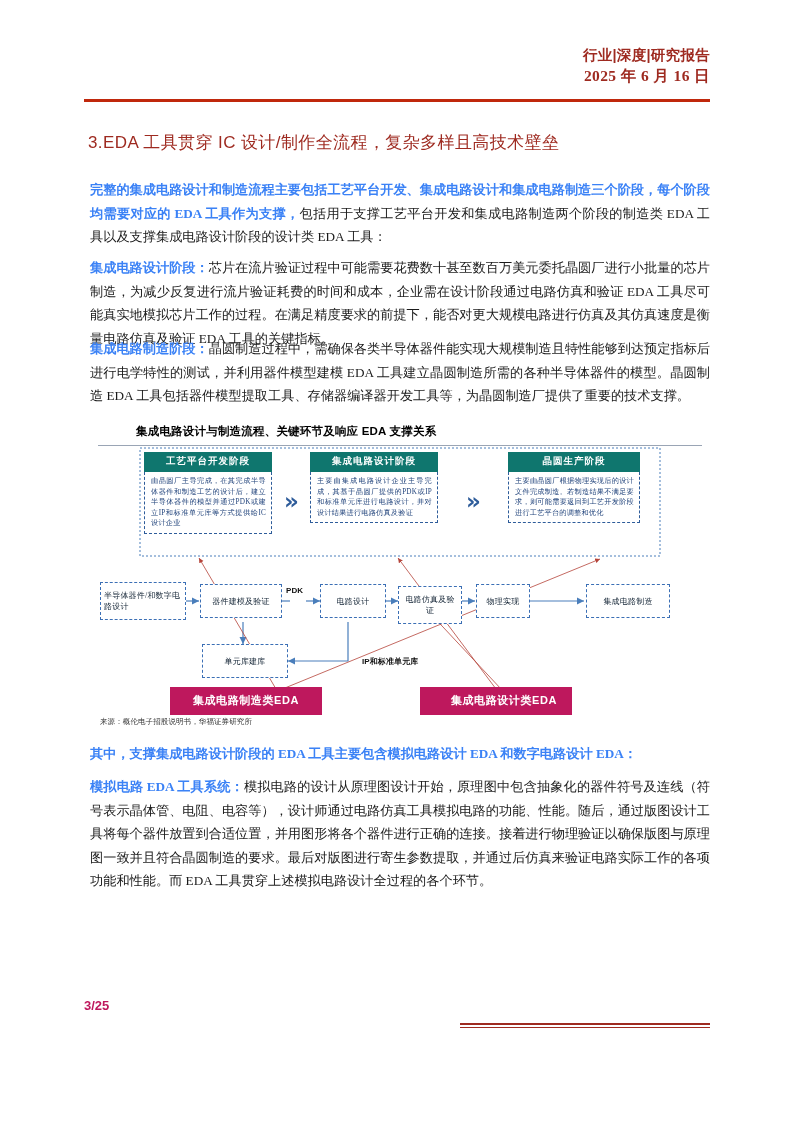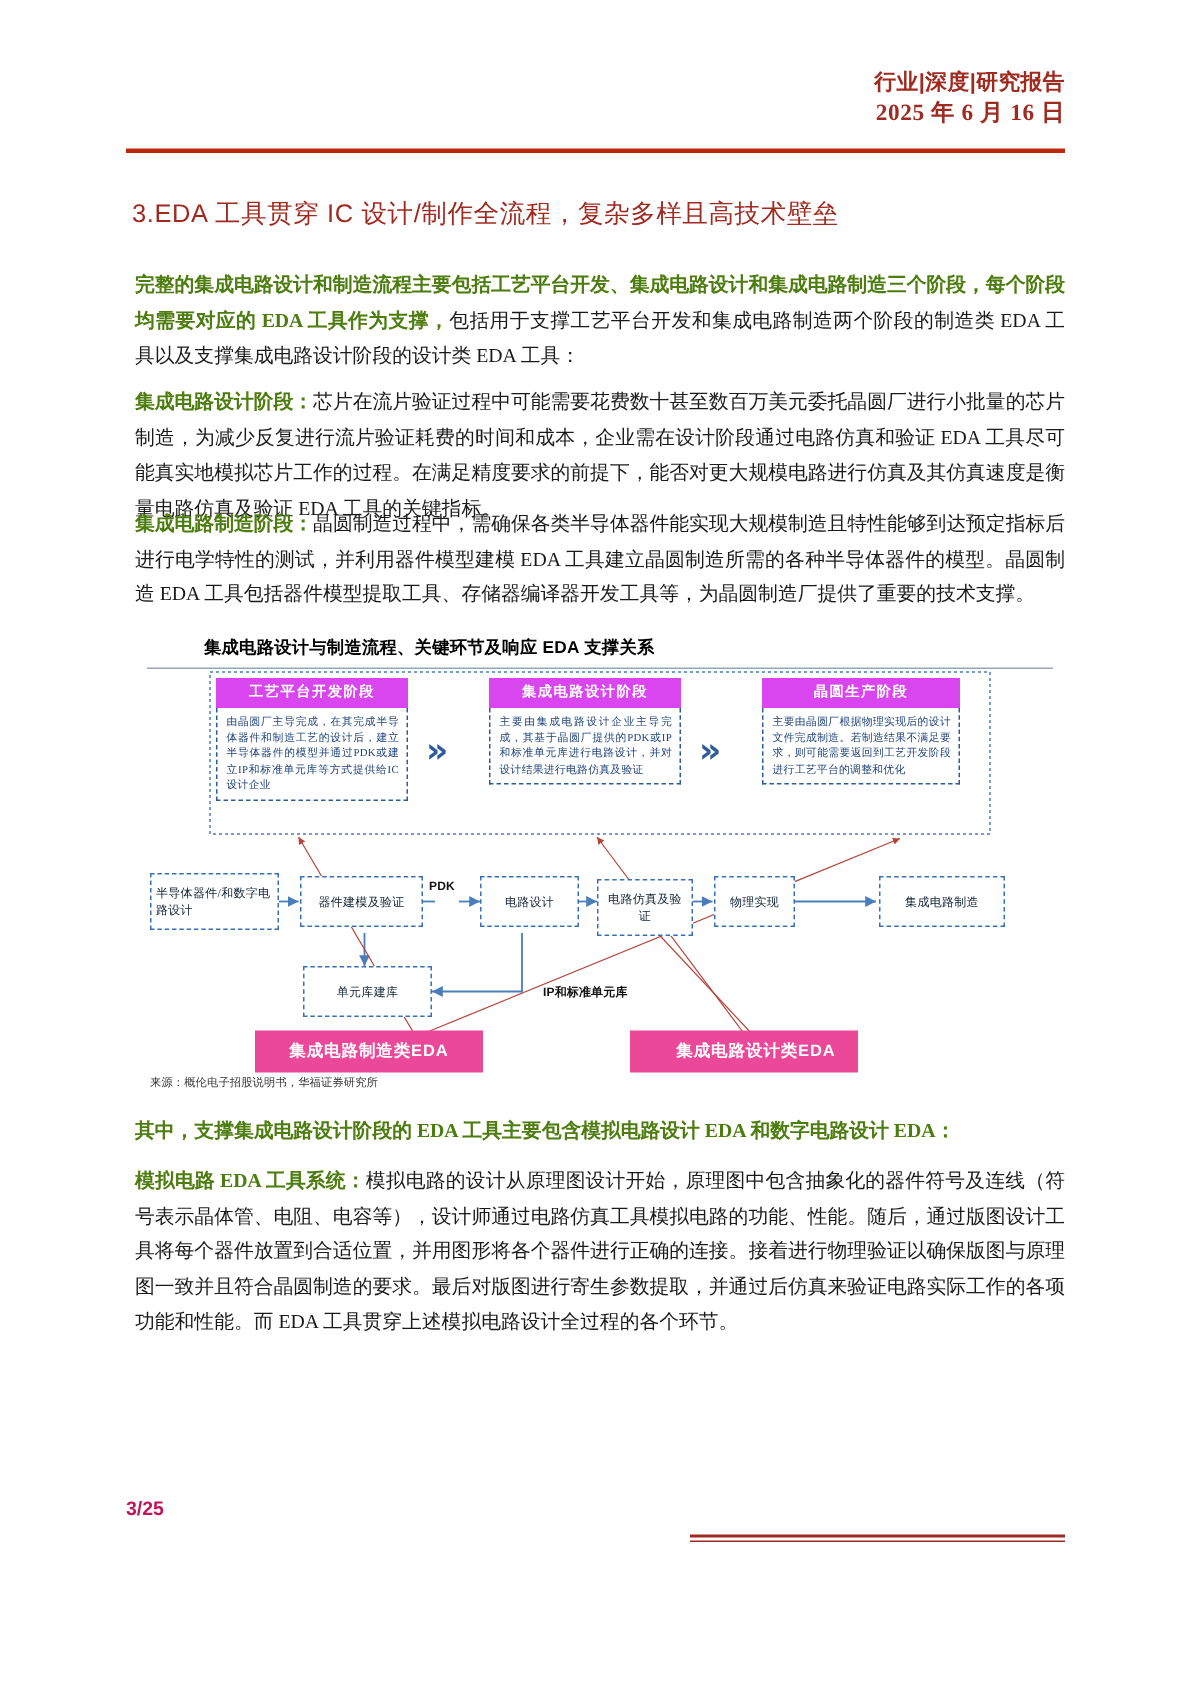--- a/index.html
+++ b/index.html
@@ -66,21 +66,21 @@
     position: absolute;
     left: 90px;
     width: 620px;
     font-size: 13.2px;
     line-height: 23.5px;
     text-align: justify;
     color: #1a1a1a;
   }
   .body-block b, .lead {
     font-weight: bold;
-    color: #4d7c0f;
+    color: #3b82f6;
   }
   .p1 { top: 178px; }
   .p2 { top: 243px; margin-top: 13px; }
   .p3 { top: 337px; }
   .p4 { top: 742px; }
   .p5 { top: 775px; }
 
   
   .figure {
     position: absolute;
@@ -112,21 +112,21 @@
     position: absolute; left: 0; top: 0;
     width: 604px; height: 270px;
   }
 
   
   .stage {
     position: absolute;
     box-sizing: border-box;
   }
   .stage-head {
-    background: #d946ef;
+    background: #0f766e;
     color: #ffffff;
     font-family: "Liberation Sans", "DejaVu Sans", sans-serif;
     font-weight: bold;
     font-size: 9.5px;
     text-align: center;
     padding: 3px 0 4px 0;
     letter-spacing: 1px;
   }
   .stage-body {
     border: 1px dashed #2E5C9A;
@@ -175,21 +175,21 @@
     font-size: 8px;
     font-weight: bold;
     color: #111;
     white-space: nowrap;
     letter-spacing: 0.1px;
   }
 
   
   .eda-banner {
     position: absolute;
-    background: #ec4899;
+    background: #be185d;
     color: #fff;
     font-family: "Liberation Sans", "DejaVu Sans", sans-serif;
     font-weight: bold;
     font-size: 11px;
     text-align: center;
     padding: 6px 0 7px 0;
     letter-spacing: 0.6px;
     box-sizing: border-box;
   }
 
@@ -287,21 +287,21 @@
 
         <line x1="404" y1="244" x2="330" y2="165" stroke="#b5443a" stroke-width="0.8"></line>
       </svg>
 
       <div class="stage" style="left:46px; top:6px; width:128px;">
         <div class="stage-head">工艺平台开发阶段</div>
         <div class="stage-body">由晶圆厂主导完成，在其完成半导体器件和制造工艺的设计后，建立半导体器件的模型并通过PDK或建立IP和标准单元库等方式提供给IC设计企业</div>
       </div>
       <div class="chev" style="left:186px; top:44px;">»</div>
 
-      <div class="stage" style="left:228px; top:6px; width:128px;">
+      <div class="stage" style="left:212px; top:6px; width:128px;">
         <div class="stage-head">集成电路设计阶段</div>
         <div class="stage-body">主要由集成电路设计企业主导完成，其基于晶圆厂提供的PDK或IP和标准单元库进行电路设计，并对设计结果进行电路仿真及验证</div>
       </div>
       <div class="chev" style="left:368px; top:44px;">»</div>
 
       <div class="stage" style="left:410px; top:6px; width:132px;">
         <div class="stage-head">晶圆生产阶段</div>
         <div class="stage-body">主要由晶圆厂根据物理实现后的设计文件完成制造。若制造结果不满足要求，则可能需要返回到工艺开发阶段进行工艺平台的调整和优化</div>
       </div>
 

